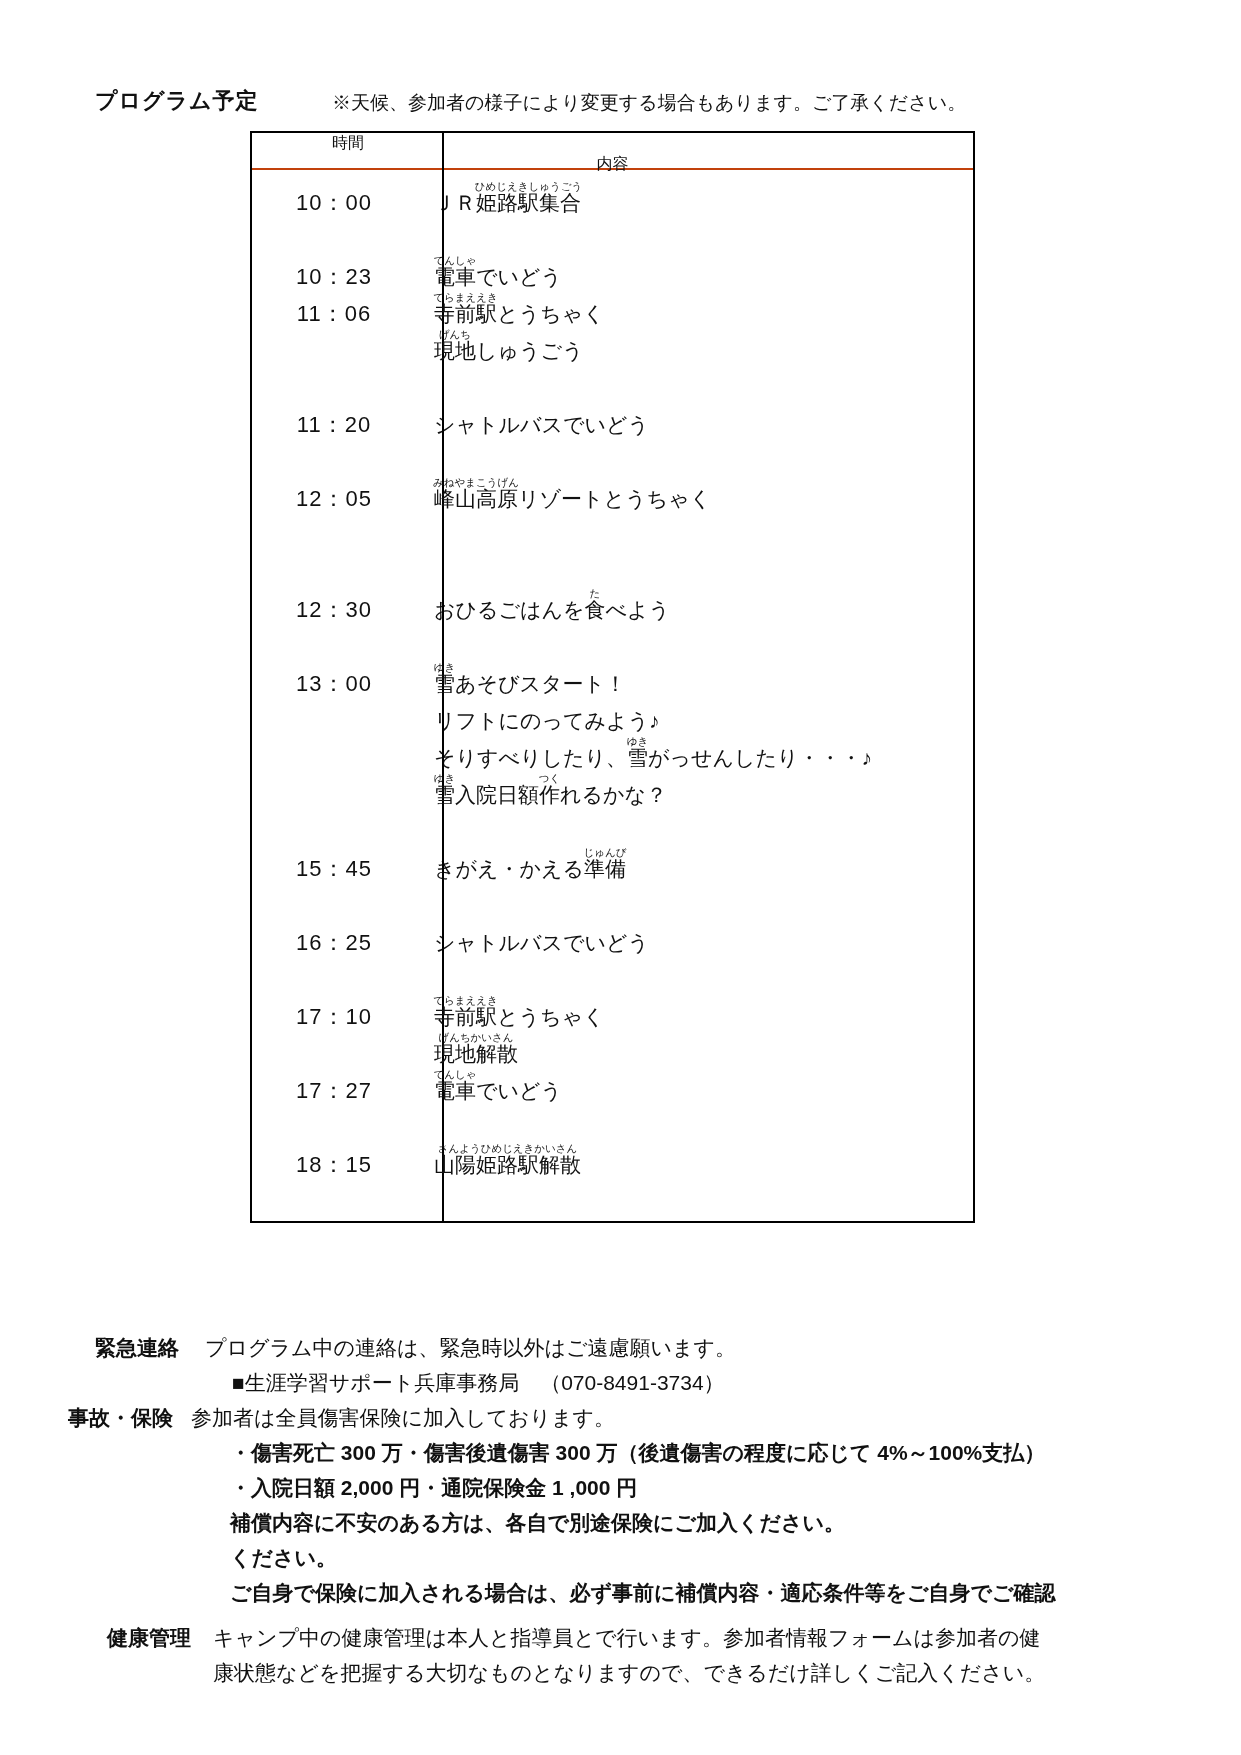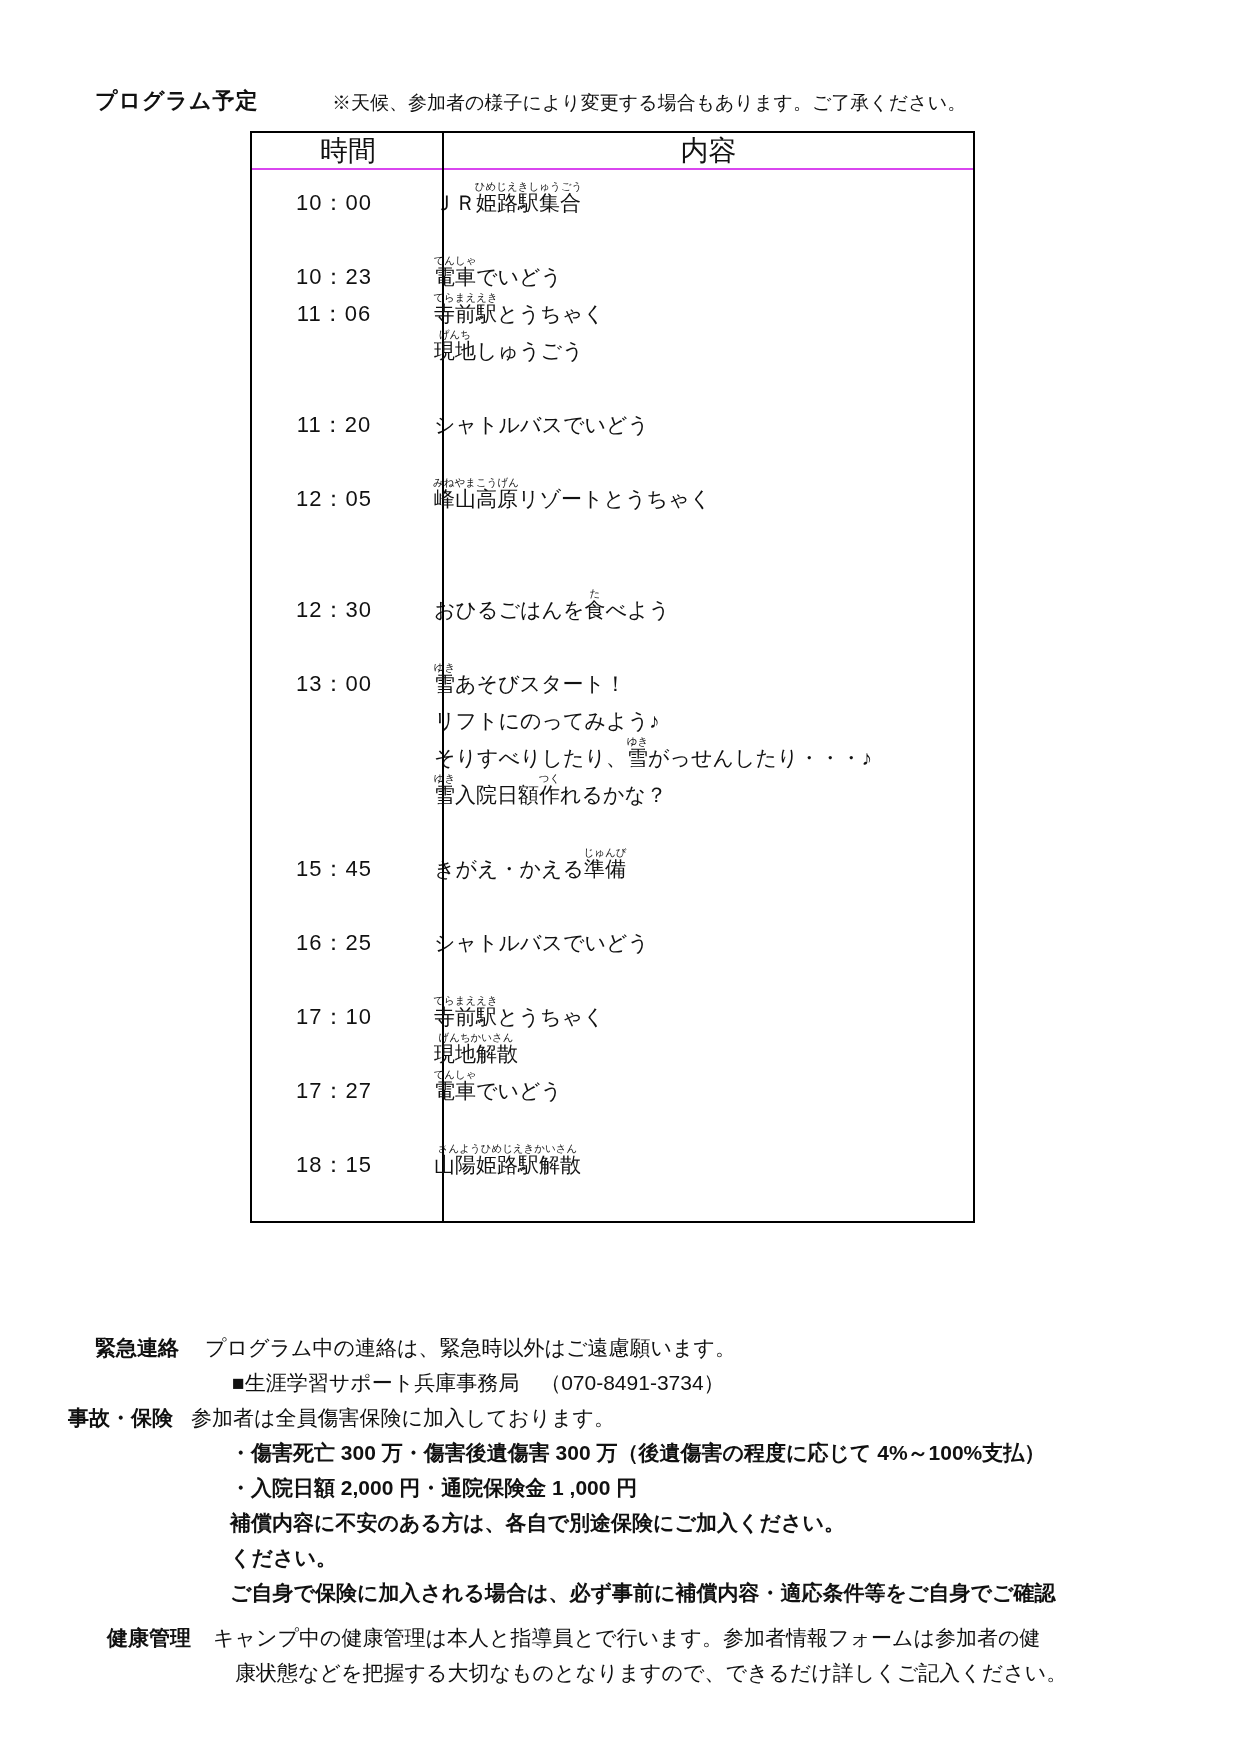--- a/index.html
+++ b/index.html
@@ -23,22 +23,23 @@
     position: absolute; left: 250px; top: 131px;
     width: 725px; height: 1092px;
     border: 2px solid #000;
   }
   .col-divider {
     position: absolute; left: 190px; top: 0; bottom: 0;
     width: 2px; background: #000;
   }
   .phead {
     display: flex; height: 37px;
-    border-bottom: 2px solid #d946ef;
-    font-size: 28px;
+    border-bottom: 2px solid #c2410c;
+    font-size: 16px;
+    flex-direction: column;
   }
   .phead .h-time { width: 192px; display: flex; align-items: center; justify-content: center; }
   .phead .h-content { flex: 1; display: flex; align-items: center; justify-content: center; }
   .pbody { padding-top: 14px; }
   .sched-line { display: flex; height: 37px; }
   .line-time {
     width: 164px; display: flex; align-items: center; justify-content: center;
     font-size: 22px; letter-spacing: 1px;
   }
   .line-content {
@@ -57,21 +58,21 @@
     display: flex; align-items: center;
     min-height: 35px; font-size: 21px; line-height: 26px; white-space: pre;
   }
   .f-label { font-weight: bold; flex: 0 0 auto; }
   .f-text { flex: 0 0 auto; }
   .sec-a { padding-left: 95px; }  .sec-a .f-label { width: 110px; }
   .sec-b { padding-left: 68px; }  .sec-b .f-label { width: 123px; }
   .sec-c { padding-left: 107px; } .sec-c .f-label { width: 106px; }
   .ind1 { padding-left: 232px; align-items: center; }
   .ind2 { padding-left: 230px; font-weight: bold; }
-  .cont { padding-left: 213px; margin-left: 22px; }
+  .cont { padding-left: 213px; }
   .gap  { min-height: 10px; height: 10px; }
 </style>
 </head>
 <body>
 
 <div class="doc-title">プログラム予定</div>
 <div class="doc-note">※天候、参加者の様子により変更する場合もあります。ご了承ください。</div>
 
 <div class="ptable">
   <div class="col-divider"></div>

